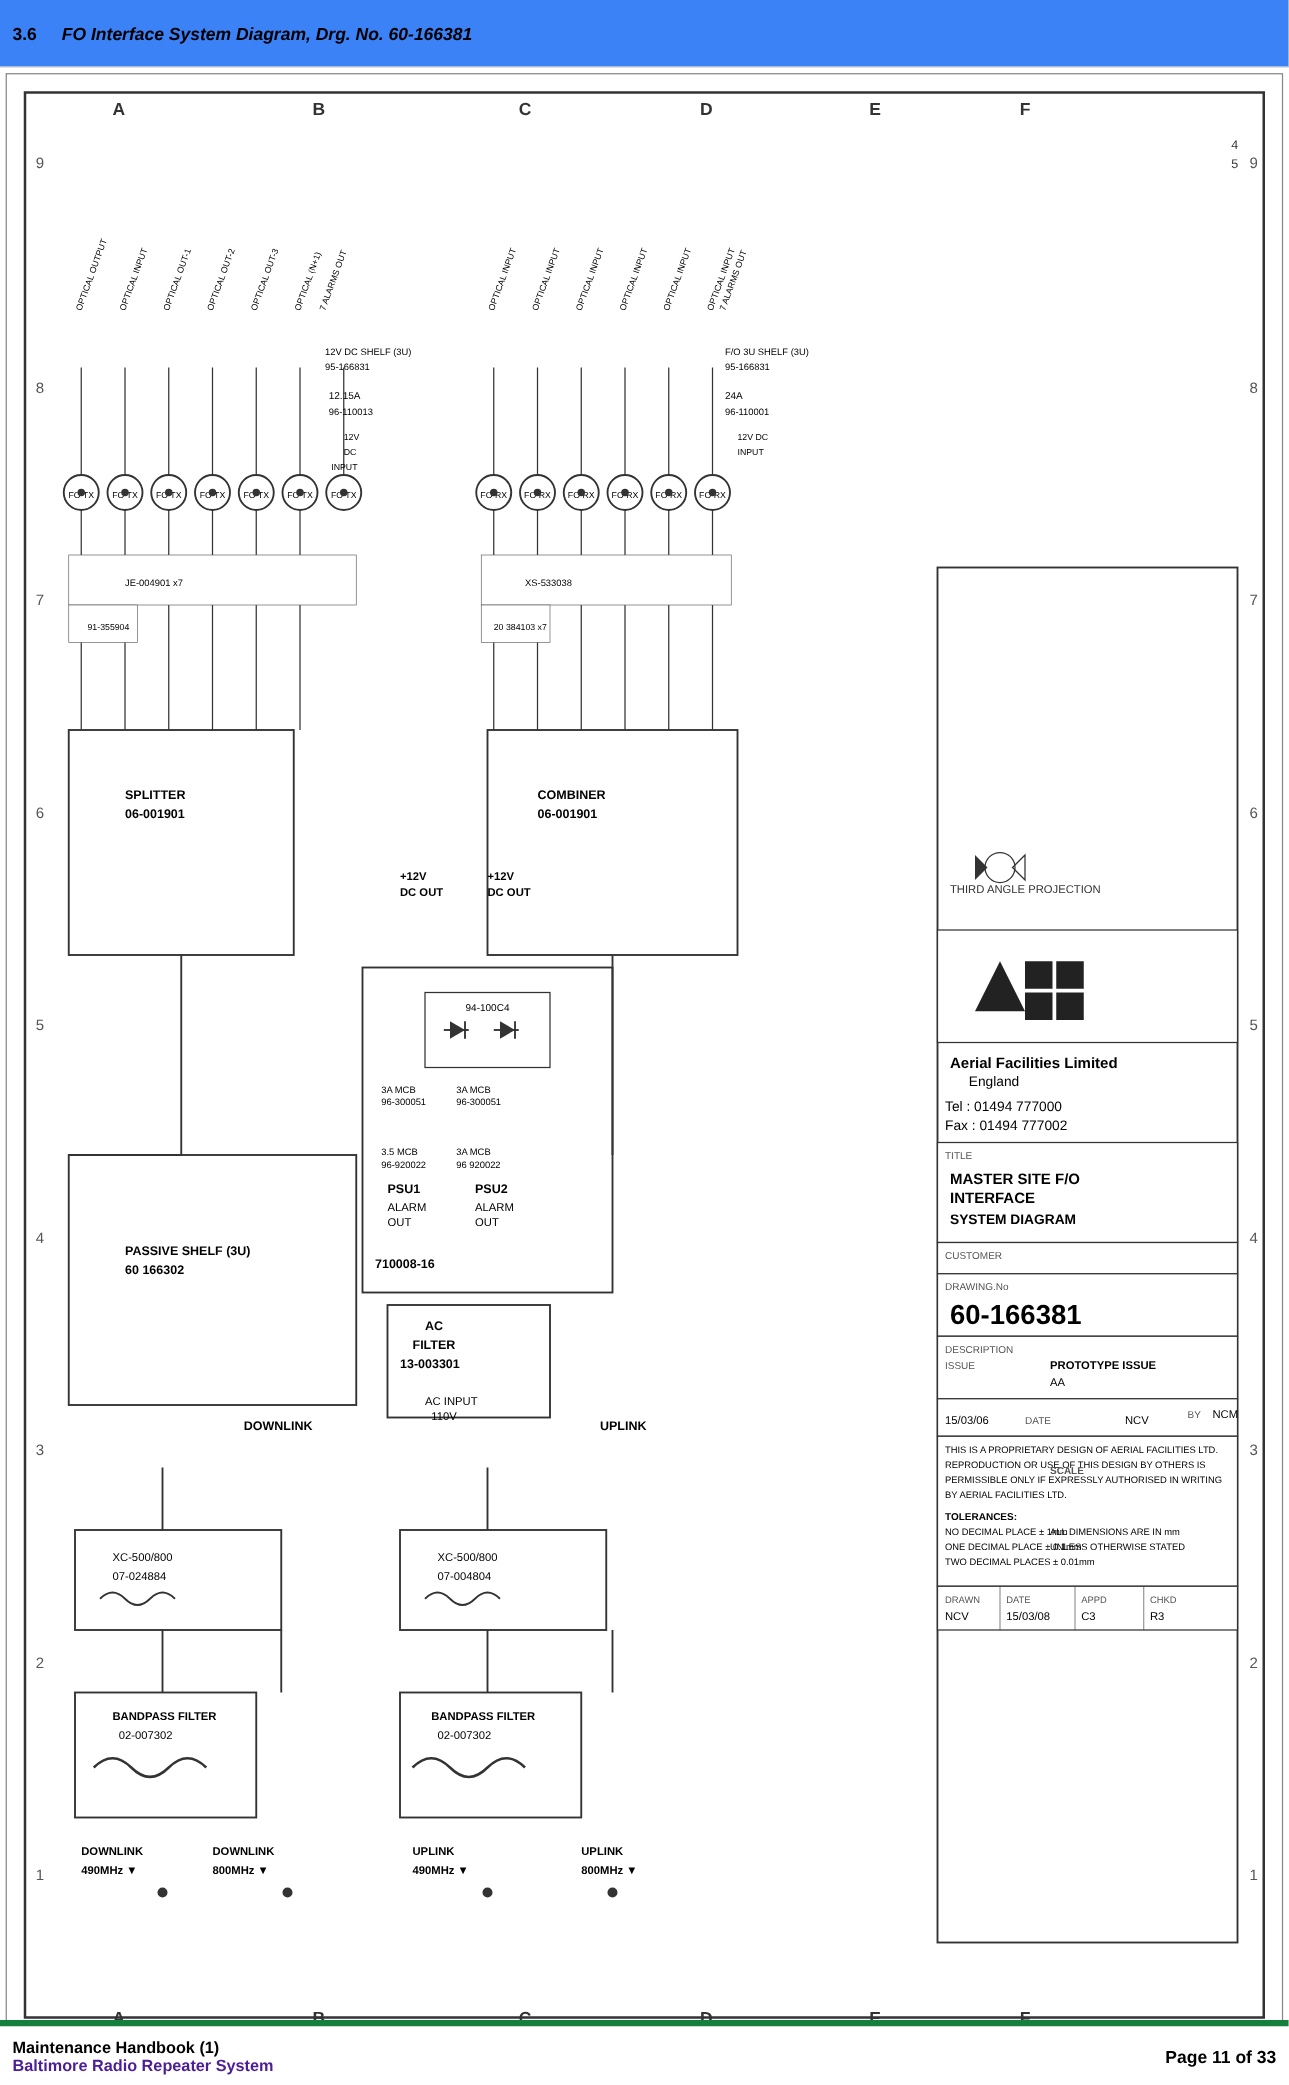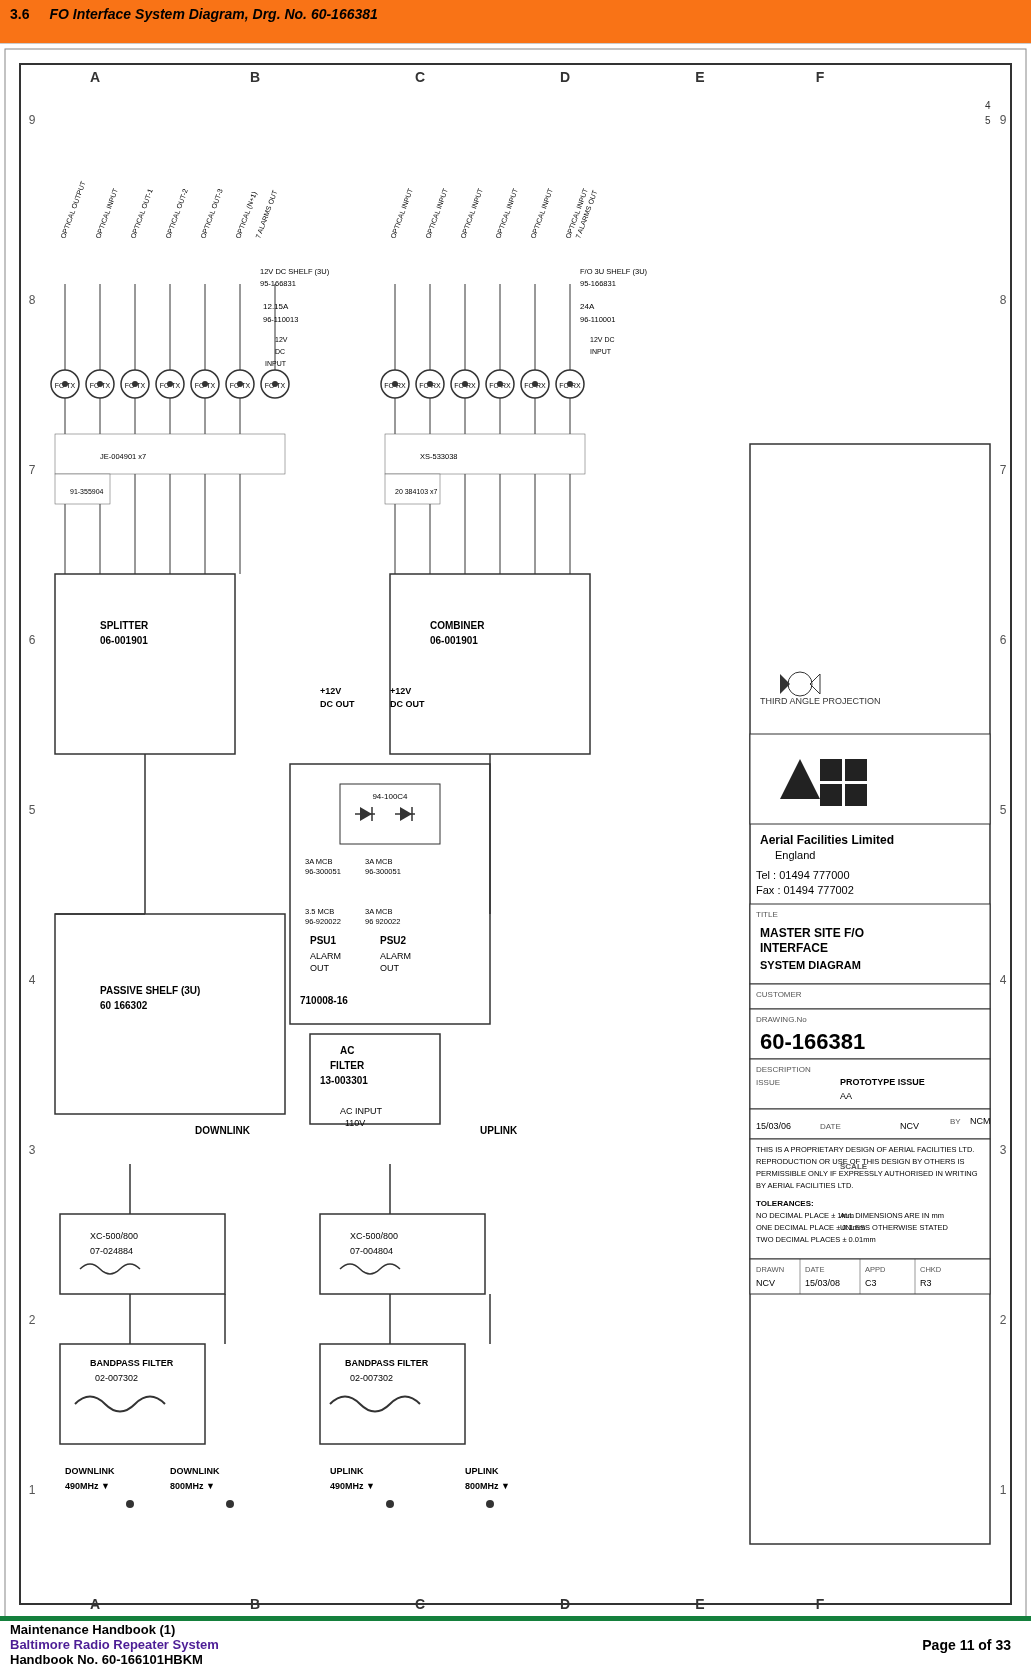--- a/index.html
+++ b/index.html
@@ -8,24 +8,25 @@
       height: 1668px;
       background: #fff;
       font-family: Arial, sans-serif;
       overflow: hidden;
       position: relative;
     }
 
     
     #header {
       display: flex;
+      align-items: center;
       padding: 6px 10px;
       border-bottom: 1px solid #ccc;
-      background: #f97316;
-      height: 44px;
+      background: #3b82f6;
+      height: 54px;
     }
     #header .section-num {
       font-weight: bold;
       font-size: 14px;
       margin-right: 20px;
     }
     #header .title {
       font-weight: bold;
       font-size: 14px;
       font-style: italic;
@@ -73,21 +74,20 @@
     }
     #footer .footer-left .line3 {
       font-size: 13px;
       font-weight: bold;
       color: #000;
     }
     #footer .footer-right {
       font-size: 14px;
       font-weight: bold;
       color: #000;
-      margin-right: 10px;
     }
   </style>
 </head>
 <body>
 
 <div id="header">
   <span class="section-num">3.6</span>
   <span class="title">FO Interface System Diagram, Drg. No. 60-166381</span>
 </div>
 
@@ -431,16 +431,15 @@
 
     <text x="985" y="65" font-size="10" fill="#333">4</text>
     <text x="985" y="80" font-size="10" fill="#333">5</text>
   </svg>
 </div>
 
 <div id="footer">
   <div class="footer-left">
     <div class="line1">Maintenance Handbook (1)</div>
     <div class="line2">Baltimore Radio Repeater System</div>
-    <div class="line3">Handbook No. 60-166101HBKM</div>
   </div>
   <div class="footer-right">Page 11 of 33</div>
 </div>
 
 </body></html>

